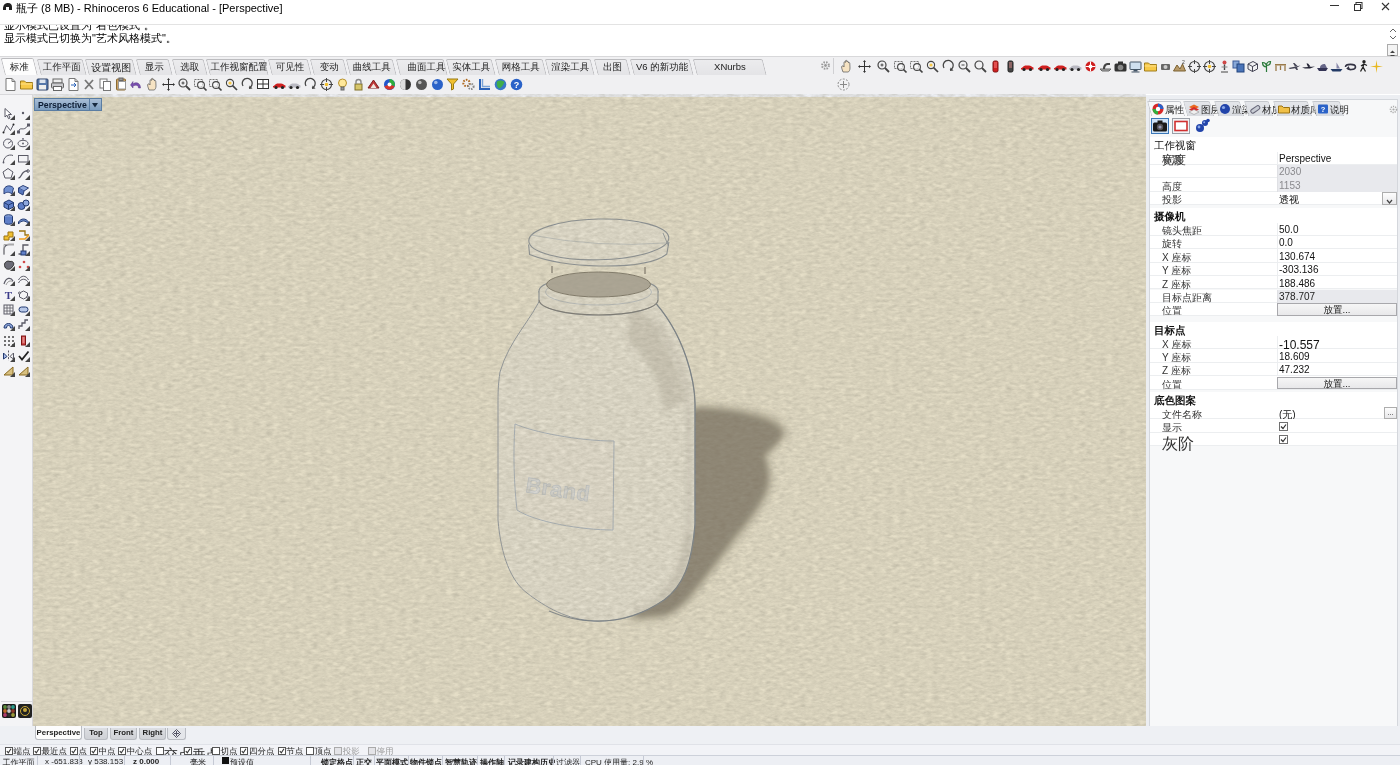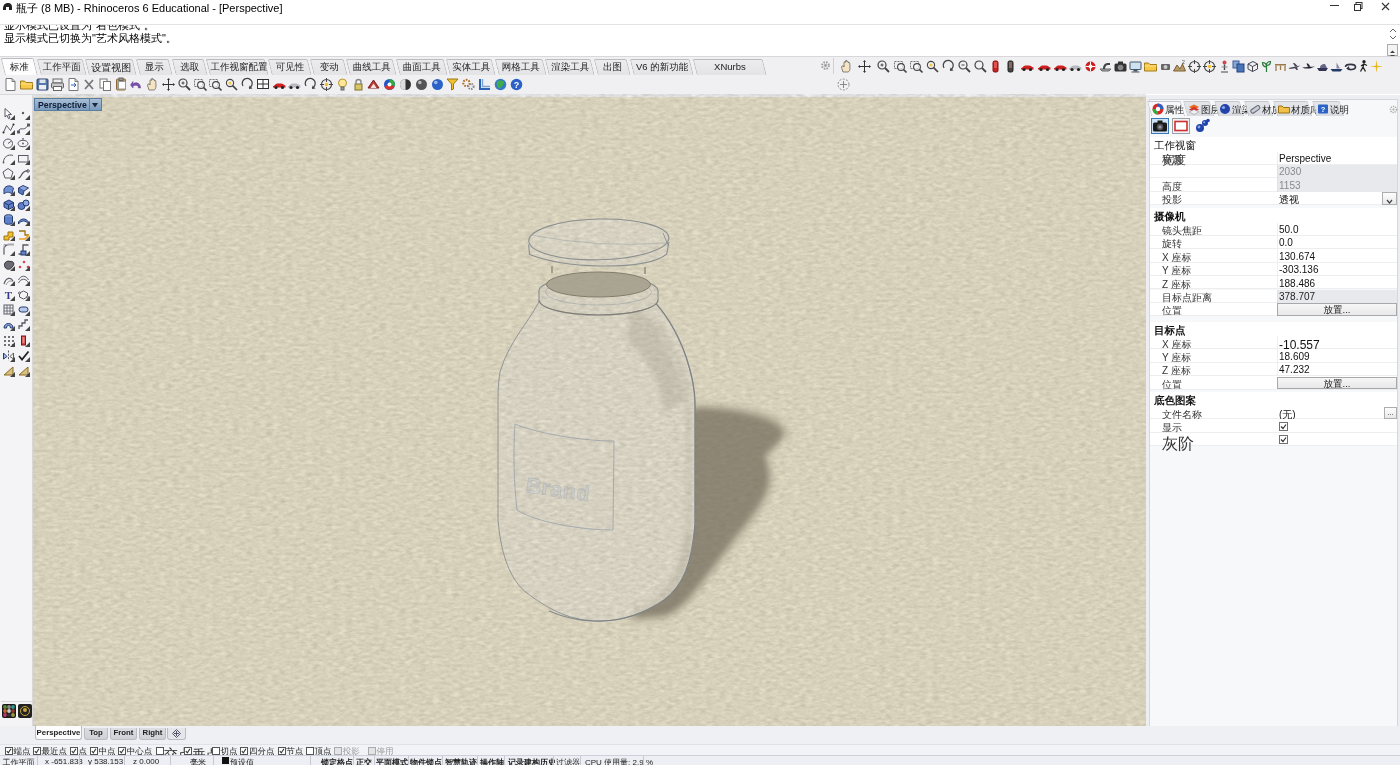--- a/index.html
+++ b/index.html
@@ -50,21 +50,21 @@
       <div class="abs" style="left:173.6px;top:4px;width:32.099999999999994px;text-align:center;font-size:9.5px;color:#222;white-space:nowrap">选取</div>
       <div class="abs" style="left:208.3px;top:1.5px;width:59.099999999999966px;height:18.5px;background:linear-gradient(#ececee,#e2e2e5);border:1px solid #bcbcbf;border-bottom:none;border-radius:2px 2px 0 0;transform:skewX(14deg);"></div>
       <div class="abs" style="left:208.3px;top:4px;width:59.099999999999966px;text-align:right;font-size:9.5px;color:#222;white-space:nowrap">工作视窗配置</div>
       <div class="abs" style="left:270px;top:1.5px;width:39.89999999999998px;height:18.5px;background:linear-gradient(#ececee,#e2e2e5);border:1px solid #bcbcbf;border-bottom:none;border-radius:2px 2px 0 0;transform:skewX(14deg);"></div>
       <div class="abs" style="left:270px;top:4px;width:39.89999999999998px;text-align:center;font-size:9.5px;color:#222;white-space:nowrap">可见性</div>
       <div class="abs" style="left:312.4px;top:1.5px;width:33.5px;height:18.5px;background:linear-gradient(#ececee,#e2e2e5);border:1px solid #bcbcbf;border-bottom:none;border-radius:2px 2px 0 0;transform:skewX(14deg);"></div>
       <div class="abs" style="left:312.4px;top:4px;width:33.5px;text-align:center;font-size:9.5px;color:#222;white-space:nowrap">变动</div>
       <div class="abs" style="left:348.4px;top:1.5px;width:46.900000000000034px;height:18.5px;background:linear-gradient(#ececee,#e2e2e5);border:1px solid #bcbcbf;border-bottom:none;border-radius:2px 2px 0 0;transform:skewX(14deg);"></div>
       <div class="abs" style="left:348.4px;top:4px;width:46.900000000000034px;text-align:center;font-size:9.5px;color:#222;white-space:nowrap">曲线工具</div>
       <div class="abs" style="left:397.9px;top:1.5px;width:47.5px;height:18.5px;background:linear-gradient(#ececee,#e2e2e5);border:1px solid #bcbcbf;border-bottom:none;border-radius:2px 2px 0 0;transform:skewX(14deg);"></div>
-      <div class="abs" style="left:397.9px;top:4px;width:47.5px;text-align:center;font-size:9.5px;color:#222;white-space:nowrap">曲面工具</div>
+      <div class="abs" style="left:397.9px;top:4px;width:47.5px;text-align:right;font-size:9.5px;color:#222;white-space:nowrap">曲面工具</div>
       <div class="abs" style="left:448px;top:1.5px;width:46.30000000000001px;height:18.5px;background:linear-gradient(#ececee,#e2e2e5);border:1px solid #bcbcbf;border-bottom:none;border-radius:2px 2px 0 0;transform:skewX(14deg);"></div>
       <div class="abs" style="left:448px;top:4px;width:46.30000000000001px;text-align:center;font-size:9.5px;color:#222;white-space:nowrap">实体工具</div>
       <div class="abs" style="left:496.9px;top:1.5px;width:47.5px;height:18.5px;background:linear-gradient(#ececee,#e2e2e5);border:1px solid #bcbcbf;border-bottom:none;border-radius:2px 2px 0 0;transform:skewX(14deg);"></div>
       <div class="abs" style="left:496.9px;top:4px;width:47.5px;text-align:center;font-size:9.5px;color:#222;white-space:nowrap">网格工具</div>
       <div class="abs" style="left:547px;top:1.5px;width:46.299999999999955px;height:18.5px;background:linear-gradient(#ececee,#e2e2e5);border:1px solid #bcbcbf;border-bottom:none;border-radius:2px 2px 0 0;transform:skewX(14deg);"></div>
       <div class="abs" style="left:547px;top:4px;width:46.299999999999955px;text-align:center;font-size:9.5px;color:#222;white-space:nowrap">渲染工具</div>
       <div class="abs" style="left:595.9px;top:1.5px;width:33.39999999999998px;height:18.5px;background:linear-gradient(#ececee,#e2e2e5);border:1px solid #bcbcbf;border-bottom:none;border-radius:2px 2px 0 0;transform:skewX(14deg);"></div>
       <div class="abs" style="left:595.9px;top:4px;width:33.39999999999998px;text-align:center;font-size:9.5px;color:#222;white-space:nowrap">出图</div>
       <div class="abs" style="left:631.9px;top:1.5px;width:60.39999999999998px;height:18.5px;background:linear-gradient(#ececee,#e2e2e5);border:1px solid #bcbcbf;border-bottom:none;border-radius:2px 2px 0 0;transform:skewX(14deg);"></div>
       <div class="abs" style="left:631.9px;top:4px;width:60.39999999999998px;text-align:center;font-size:9.5px;color:#222;white-space:nowrap">V6 的新功能</div>
@@ -927,21 +927,21 @@
       </svg>
       <div class="abs" style="left:376.5px;top:1px;font-size:8.5px;color:#999;white-space:nowrap">停用</div>
     </div>
     <div class="abs" style="left:0;top:754.5px;width:1400px;height:10.5px;background:#edeff4;border-top:1px solid #cdd1da;">
       <div class="abs" style="left:2.5px;top:1px;font-size:8px;font-weight:normal;color:#222;white-space:nowrap">工作平面</div>
       <div class="abs" style="left:37px;top:0.5px;width:1px;height:10px;background:#c5c9d4"></div>
       <div class="abs" style="left:45px;top:1px;font-size:8px;font-weight:normal;color:#222;white-space:nowrap">x -651.833</div>
       <div class="abs" style="left:79px;top:0.5px;width:1px;height:10px;background:#c5c9d4"></div>
       <div class="abs" style="left:88px;top:1px;font-size:8px;font-weight:normal;color:#222;white-space:nowrap">y 538.153</div>
       <div class="abs" style="left:124px;top:0.5px;width:1px;height:10px;background:#c5c9d4"></div>
-      <div class="abs" style="left:133px;top:1px;font-size:8px;font-weight:normal;color:#222;white-space:nowrap">z 0.000</div>
+      <div class="abs" style="left:133px;top:1px;font-size:8px;font-weight:bold;color:#222;white-space:nowrap">z 0.000</div>
       <div class="abs" style="left:170px;top:0.5px;width:1px;height:10px;background:#c5c9d4"></div>
       <div class="abs" style="left:190px;top:1px;font-size:8px;font-weight:normal;color:#222;white-space:nowrap">毫米</div>
       <div class="abs" style="left:213px;top:0.5px;width:1px;height:10px;background:#c5c9d4"></div>
       <div class="abs" style="left:222px;top:1.5px;width:7px;height:7px;background:#111"></div>
       <div class="abs" style="left:230px;top:1px;font-size:8px;font-weight:normal;color:#222;white-space:nowrap">预设值</div>
       <div class="abs" style="left:310px;top:0.5px;width:1px;height:10px;background:#c5c9d4"></div>
       <div class="abs" style="left:321px;top:1px;font-size:8px;font-weight:bold;color:#222;white-space:nowrap">锁定格点</div>
       <div class="abs" style="left:353px;top:0.5px;width:1px;height:10px;background:#c5c9d4"></div>
       <div class="abs" style="left:356px;top:1px;font-size:8px;font-weight:bold;color:#222;white-space:nowrap">正交</div>
       <div class="abs" style="left:374px;top:0.5px;width:1px;height:10px;background:#c5c9d4"></div>

